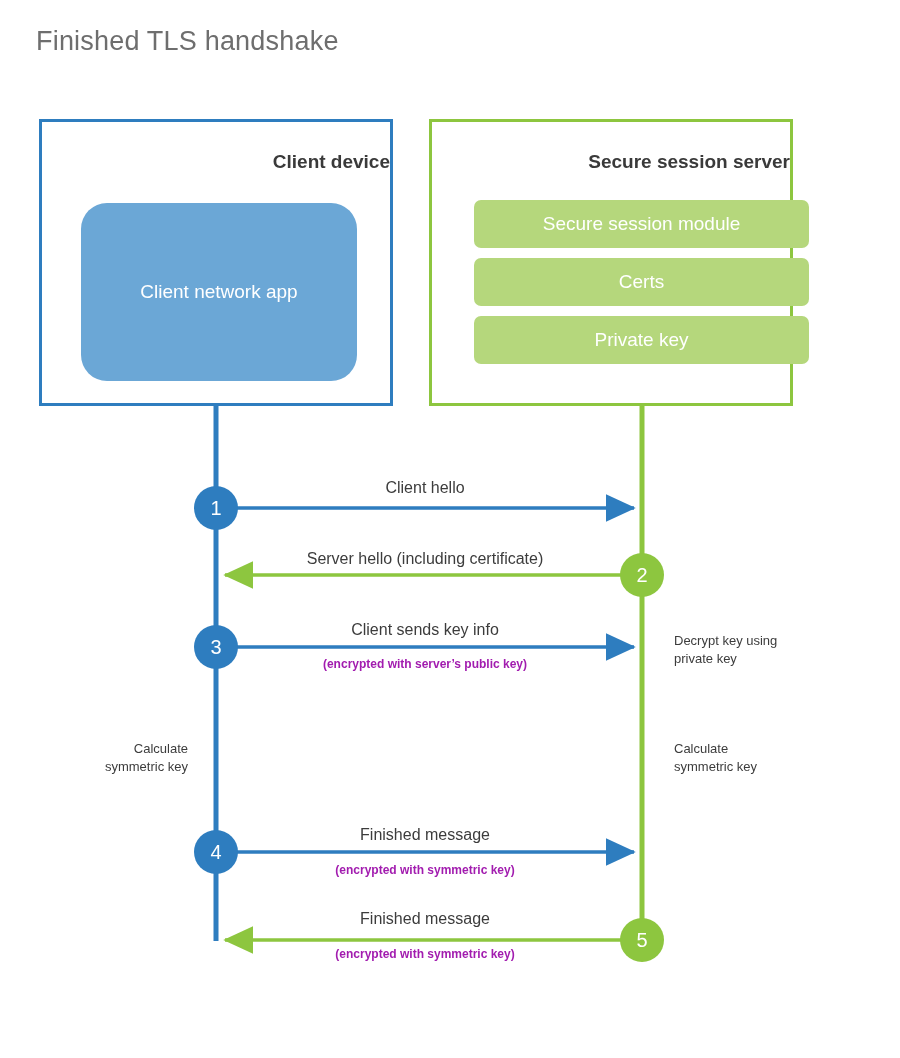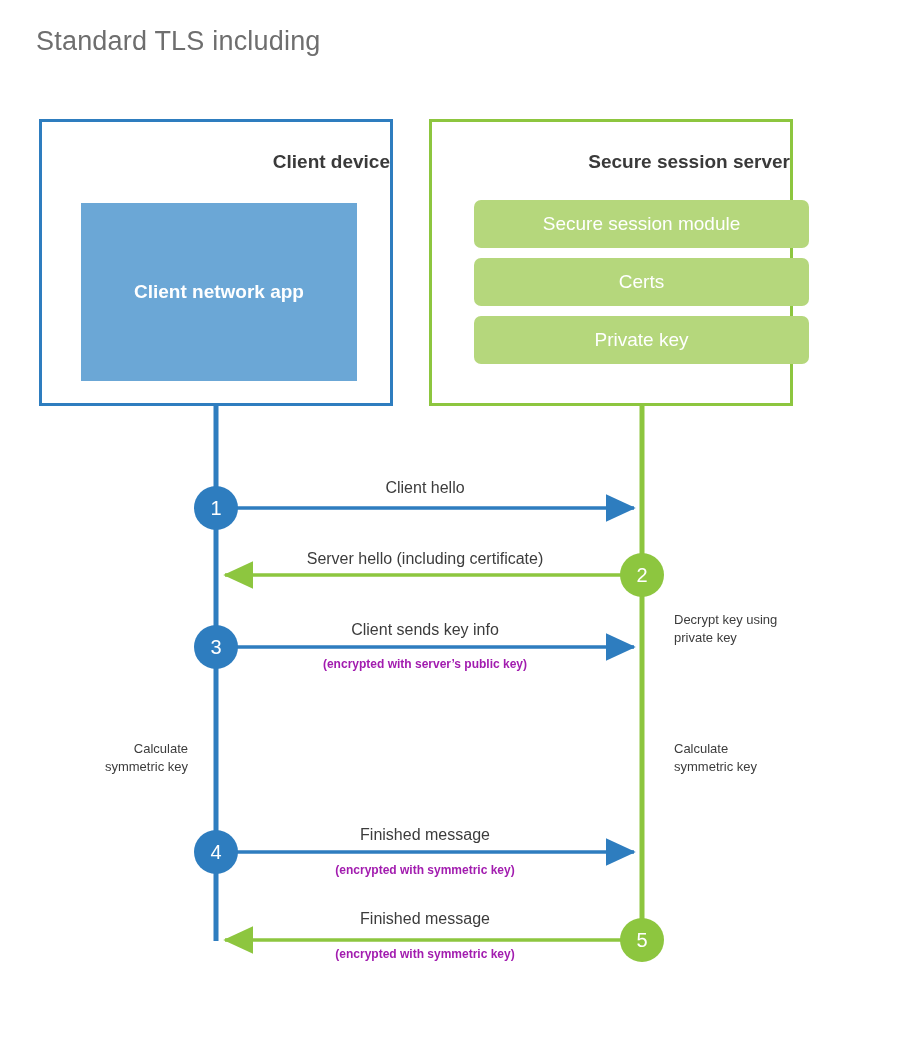--- a/index.html
+++ b/index.html
@@ -68,28 +68,29 @@
   
   .client-app {
     position: absolute;
     left: 39px;
     top: 81px;
     width: 276px;
     height: 178px;
     background: #6BA7D6;
     color: #ffffff;
     font-size: 19px;
-    font-weight: 700;
+    font-weight: 400;
     display: flex;
     align-items: center;
     justify-content: center;
     text-align: center;
     line-height: 1.35;
     padding: 0 10px;
     box-sizing: border-box;
+    border-radius: 26px;
   }
 
   
   .server-bars {
     position: absolute;
     left: 42px;
     top: 78px;
     width: 335px;
   }
   .server-bar {
@@ -146,21 +147,21 @@
     line-height: 1.35;
   }
   .side-note.left  { text-align: right; }
   .side-note.right { text-align: left; }
 </style>
 </head>
 <body>
 
 <div id="canvas">
 
-  <div class="title">Standard TLS including</div>
+  <div class="title">Finished TLS handshake</div>
 
   <svg width="900" height="1058" style="position:absolute;left:0;top:0;">
     <defs>
       <marker id="arrow-blue" markerWidth="9" markerHeight="9" refX="8" refY="4.5" orient="auto" markerUnits="strokeWidth">
         <path d="M0,0.6 L8.5,4.5 L0,8.4 Z" fill="#2E7DBF"></path>
       </marker>
       <marker id="arrow-green" markerWidth="9" markerHeight="9" refX="8" refY="4.5" orient="auto" markerUnits="strokeWidth">
         <path d="M0,0.6 L8.5,4.5 L0,8.4 Z" fill="#8DC63F"></path>
       </marker>
     </defs>
@@ -197,21 +198,21 @@
   <div class="step-circle blue" style="left:194px; top:486px;">1</div>
   <div class="msg-label" style="left:216px; top:479px; width:418px;">Client hello</div>
 
   <div class="step-circle green" style="left:620px; top:553px;">2</div>
   <div class="msg-label" style="left:216px; top:550px; width:418px;">Server hello (including certificate)</div>
 
   <div class="step-circle blue" style="left:194px; top:625px;">3</div>
   <div class="msg-label" style="left:216px; top:621px; width:418px;">Client sends key info</div>
   <div class="msg-sub" style="left:216px; top:657px; width:418px;">(encrypted with server’s public key)</div>
 
-  <div class="side-note right" style="left:674px; top:611px; width:180px;">
+  <div class="side-note right" style="left:674px; top:632px; width:180px;">
     <div>Decrypt key using</div>
     <div>private key</div>
   </div>
 
   <div class="side-note left" style="left:28px; top:740px; width:160px;">
     <div>Calculate</div>
     <div>symmetric key</div>
   </div>
 
   <div class="side-note right" style="left:674px; top:740px; width:180px;">

